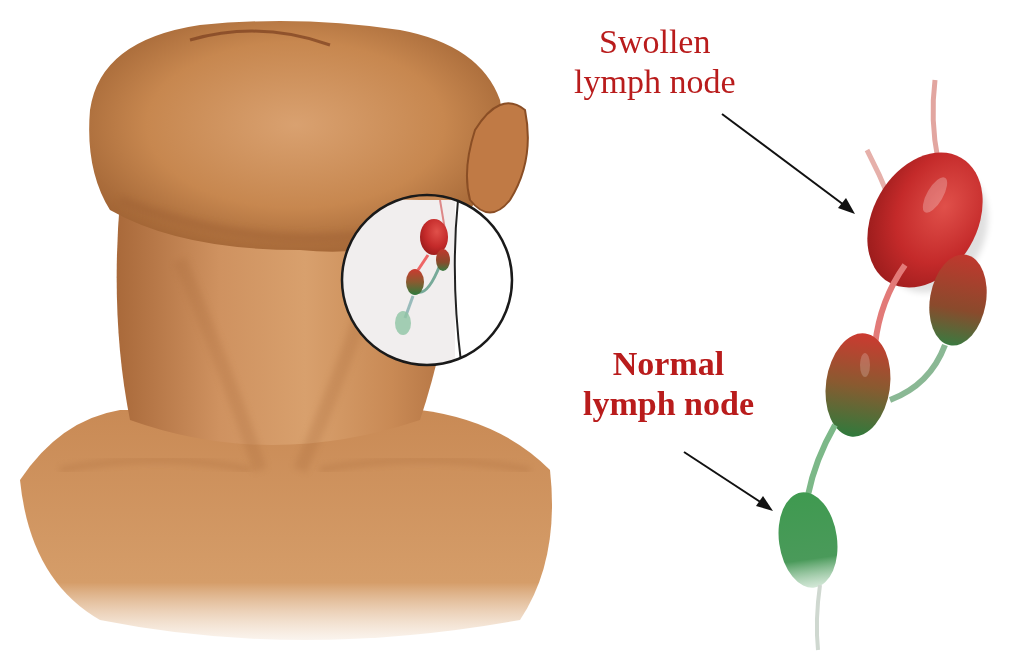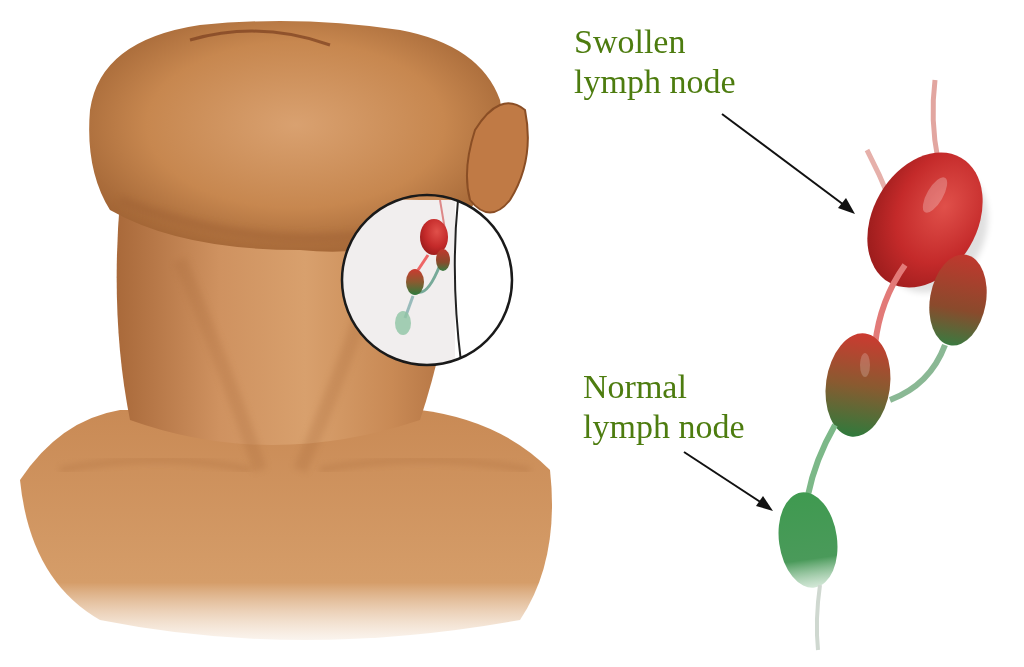--- a/index.html
+++ b/index.html
@@ -7,25 +7,26 @@
       width: 1024px; height: 667px; overflow: hidden;
       background: #ffffff;
       font-family: "Liberation Serif", "DejaVu Serif", serif;
       position: relative;
     }
     .canvas { position: absolute; left: 0; top: 0; width: 1024px; height: 667px; }
     .label {
       position: absolute;
       font-size: 34px;
       line-height: 40px;
-      color: #4d7c0f;
+      color: #b91c1c;
       white-space: pre-line;
+      text-align: center;
     }
     #label-swollen { left: 574px; top: 22px; }
-    #label-normal { left: 583px; top: 367px; }
+    #label-normal { left: 583px; top: 344px; font-weight: bold; }
   </style>
 </head>
 <body>
 
 <div class="canvas">
   <svg width="1024" height="667" viewBox="0 0 1024 667">
     <defs>
       <radialGradient id="skinGrad" cx="50%" cy="45%" r="60%">
         <stop offset="0%" stop-color="#d9a170"></stop>
         <stop offset="60%" stop-color="#c7874f"></stop>

